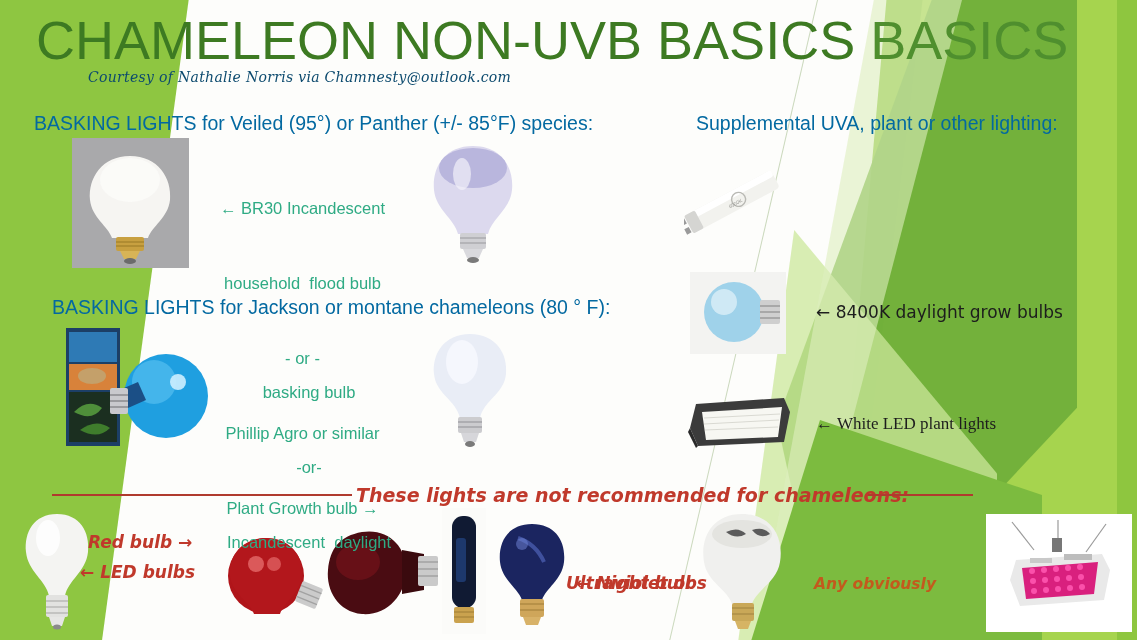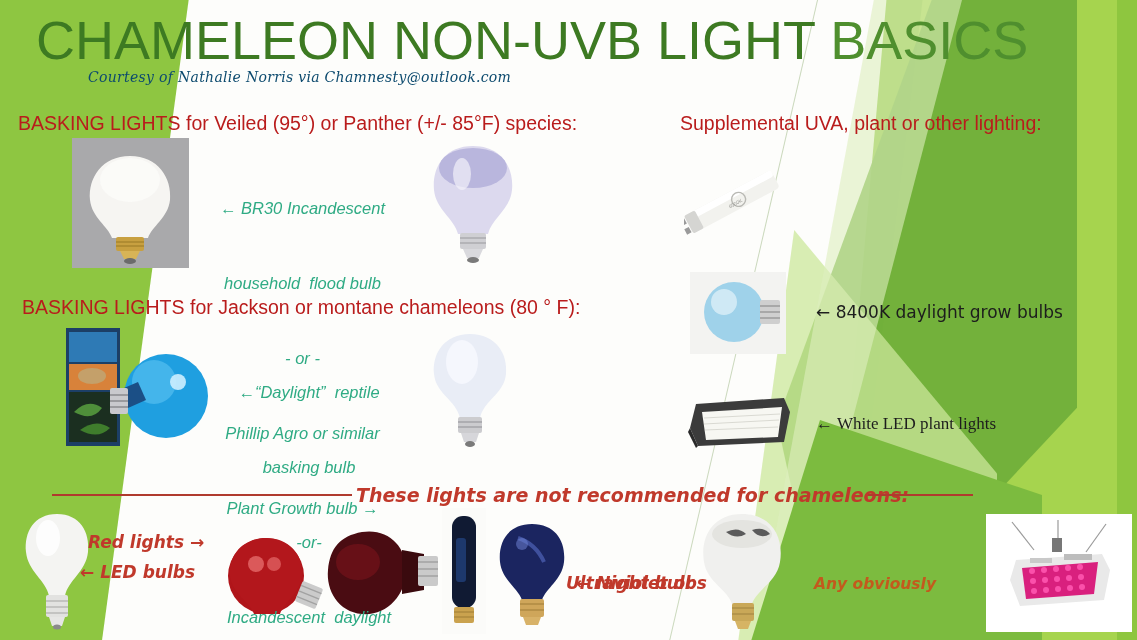--- a/index.html
+++ b/index.html
@@ -81,31 +81,31 @@
     left: 88px; top: 69px;
     font-family: "DejaVu Serif", serif;
     font-style: italic;
     font-size: 14px;
     color: #0c4a6e;
     letter-spacing: .3px;
   }
 
   .section-head {
     font-size: 19.5px;
-    color: #b91c1c;
+    color: #0369a1;
     font-family: "Liberation Sans", sans-serif;
+    margin-left: 16px;
   }
 
   .teal {
     color: #2fab84;
     font-size: 16.5px;
     line-height: 25px;
     text-align: center;
     font-family: "Liberation Sans", sans-serif;
-    font-style: italic;
   }
 
   .dark-label {
     font-size: 17px;
     color: #1d1d1d;
     font-family: "DejaVu Sans", sans-serif;
   }
 
   .red-italic {
     color: #c0392b;
@@ -152,21 +152,21 @@
     <div class="bg-shape left-band"></div>
     <div class="bg-shape right-a"></div>
     <div class="bg-shape right-b"></div>
     <div class="bg-shape right-c"></div>
     <div class="bg-shape right-d"></div>
     <div class="bg-shape right-e"></div>
     <div class="bg-shape right-hair"></div>
     <div class="bg-shape bot-wedge"></div>
   </div>
 
-  <div class="t title"><span>CHAMELEON NON-UVB LIGHT</span> <span class="lighter">BASICS</span></div>
+  <div class="t title"><span>CHAMELEON NON-UVB BASICS</span> <span class="lighter">BASICS</span></div>
 
   <div class="t byline">Courtesy of Nathalie Norris via Chamnesty@outlook.com</div>
 
   <div class="t section-head" style="left:18px; top:112px;">BASKING LIGHTS for Veiled (95°) or Panther (+/- 85°F) species:</div>
 
   <div class="pic photo-box" style="left:72px; top:138px; width:117px; height:130px;">
     <svg width="117" height="130" viewBox="0 0 117 130">
       <rect width="117" height="130" fill="#a9a9ab"></rect>
       <path d="M58 18 C 86 18 100 40 98 62 C 96 80 80 88 76 100 L 40 100 C 36 88 20 80 18 62 C 16 40 30 18 58 18 Z" fill="#f6f5f2"></path>
       <ellipse cx="58" cy="42" rx="30" ry="22" fill="#fbfbf9" opacity=".85"></ellipse>
@@ -192,21 +192,21 @@
       <ellipse cx="55" cy="34" rx="34" ry="20" fill="#b9b6dd"></ellipse>
       <ellipse cx="44" cy="40" rx="9" ry="16" fill="#f2f1fa" opacity=".7"></ellipse>
       <rect x="42" y="99" width="26" height="16" rx="2" fill="#cfcfd3"></rect>
       <rect x="42" y="103" width="26" height="2" fill="#b4b4b8"></rect>
       <rect x="42" y="108" width="26" height="2" fill="#b4b4b8"></rect>
       <path d="M45 115 L65 115 L61 124 L49 124 Z" fill="#d9d9dd"></path>
       <ellipse cx="55" cy="126" rx="6" ry="3" fill="#7a7a7a"></ellipse>
     </svg>
   </div>
 
-  <div class="t section-head" style="left:22px; top:296px;text-align:right;">BASKING LIGHTS for Jackson or montane chameleons (80 ° F):</div>
+  <div class="t section-head" style="left:36px; top:296px;text-align:right;">BASKING LIGHTS for Jackson or montane chameleons (80 ° F):</div>
 
   <div class="pic" style="left:66px; top:326px; width:150px; height:125px;">
     <svg width="150" height="125" viewBox="0 0 150 125">
       <rect x="0" y="2" width="54" height="118" fill="#1c3f66"></rect>
       <rect x="3" y="6" width="48" height="30" fill="#2e7ab5"></rect>
       <rect x="3" y="38" width="48" height="26" fill="#d8823a"></rect>
       <rect x="3" y="66" width="48" height="50" fill="#1b2f20"></rect>
       <ellipse cx="26" cy="50" rx="14" ry="8" fill="#c4a06a"></ellipse>
       <path d="M8 86 q14 -14 28 -4 q-10 14 -28 4 Z" fill="#4f8f3a"></path>
       <path d="M14 104 q16 -12 30 -2 q-12 12 -30 2 Z" fill="#3f7d2c"></path>
@@ -215,21 +215,20 @@
       <circle cx="112" cy="56" r="8" fill="#cdeeff" opacity=".9"></circle>
       <path d="M58 62 L72 56 L80 74 L62 82 Z" fill="#1b4f86"></path>
       <rect x="44" y="62" width="18" height="26" rx="2" fill="#c9c9cd"></rect>
       <rect x="44" y="68" width="18" height="2" fill="#9a9a9e"></rect>
       <rect x="44" y="74" width="18" height="2" fill="#9a9a9e"></rect>
       <rect x="44" y="80" width="18" height="2" fill="#9a9a9e"></rect>
     </svg>
   </div>
 
   <div class="t teal" style="left:200px; top:330px; width:218px;">
-    <div>←“Daylight”  reptile</div>
     <div>basking bulb</div>
     <div>-or-</div>
     <div>Incandescent  daylight</div>
     
   </div>
 
   <div class="pic" style="left:420px; top:328px; width:100px; height:122px;">
     <svg width="100" height="122" viewBox="0 0 100 122">
       <path d="M50 6 C 76 6 88 26 86 46 C 84 66 64 72 60 90 L 40 90 C 36 72 16 66 14 46 C 12 26 24 6 50 6 Z" fill="#e9edf6"></path>
       <ellipse cx="42" cy="34" rx="16" ry="22" fill="#f7f9ff" opacity=".8"></ellipse>
@@ -294,21 +293,21 @@
       <ellipse cx="30" cy="30" rx="12" ry="18" fill="#ffffff" opacity=".8"></ellipse>
       <rect x="28" y="87" width="22" height="22" rx="2" fill="#e2e2e0"></rect>
       <rect x="28" y="92" width="22" height="2" fill="#c3c3c1"></rect>
       <rect x="28" y="98" width="22" height="2" fill="#c3c3c1"></rect>
       <rect x="28" y="104" width="22" height="2" fill="#c3c3c1"></rect>
       <path d="M31 109 L47 109 L44 118 L34 118 Z" fill="#e6e6e4"></path>
       <ellipse cx="39" cy="119" rx="4" ry="2.5" fill="#8a8a8a"></ellipse>
     </svg>
   </div>
 
-  <div class="t red-italic" style="left:88px; top:531px;">Red lights →</div>
+  <div class="t red-italic" style="left:88px; top:531px;">Red bulb →</div>
   <div class="t red-italic" style="left:80px; top:561px;">← LED bulbs</div>
 
   <div class="pic" style="left:218px; top:528px; width:108px; height:104px;">
     <svg width="108" height="104" viewBox="0 0 108 104">
       <circle cx="48" cy="48" r="38" fill="#b0151a"></circle>
       <path d="M48 10 C 72 10 86 28 84 48 C 82 66 66 74 62 86 L 36 86 C 32 74 14 66 12 48 C 10 28 24 10 48 10 Z" fill="#b3171c"></path>
       <circle cx="38" cy="36" r="8" fill="#e56a6a" opacity=".8"></circle>
       <circle cx="56" cy="36" r="7" fill="#e56a6a" opacity=".7"></circle>
       <rect x="80" y="56" width="22" height="22" rx="2" fill="#cbcbcb" transform="rotate(22 91 67)"></rect>
       <g transform="rotate(22 91 67)" stroke="#a2a2a2" stroke-width="1.4">

